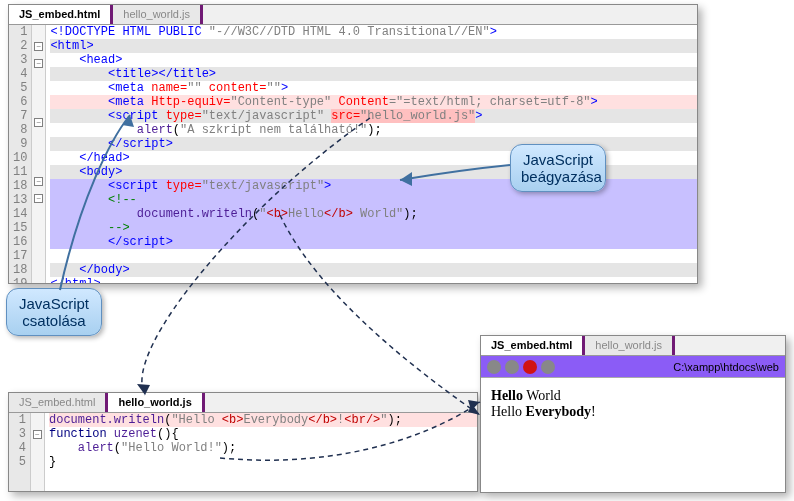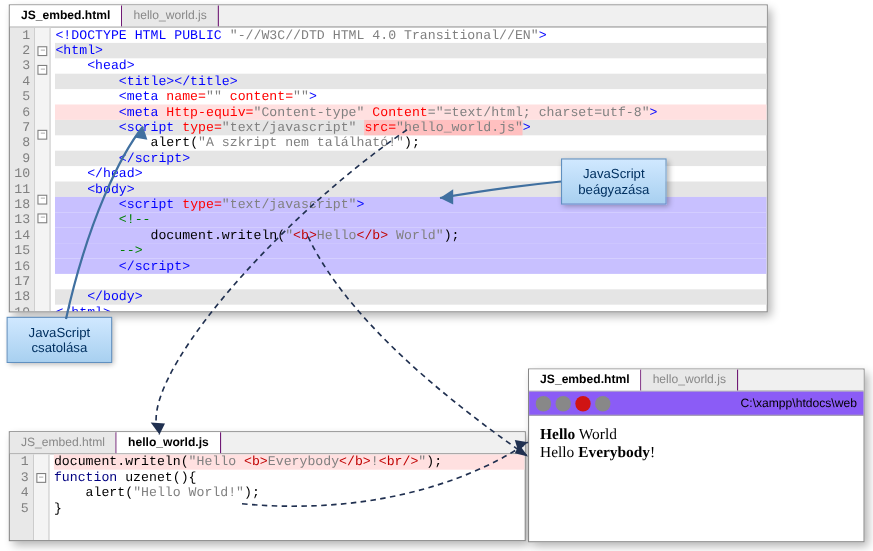--- a/index.html
+++ b/index.html
@@ -9,51 +9,51 @@
     position: absolute;
     border: 1px solid #888;
     background: #fff;
     box-shadow: 4px 4px 8px rgba(0,0,0,0.3);
   }
   .main-editor { left: 8px; top: 4px; width: 690px; height: 280px; }
   .second-editor { left: 8px; top: 392px; width: 470px; height: 100px; }
   .browser-pane { position: absolute; left: 480px; top: 335px; width: 306px; height: 158px; border: 1px solid #888; background: #fff; box-shadow: 4px 4px 8px rgba(0,0,0,0.3); }
   
   .tabs { display: flex; background: #f0f0f0; border-bottom: 1px solid #999; height: 20px; font-family: Arial, sans-serif; font-size: 11px; }
-  .tab { padding: 3px 10px; border-right: 1px solid #701a75; background: #e8e8e8; color: #888; cursor: pointer; }
+  .tab { padding: 3px 10px; border-right: 3px solid #701a75; background: #e8e8e8; color: #888; cursor: pointer; }
   .tab.active { background: #fff; color: #000; font-weight: bold; }
   
   .code-area { display: flex; height: calc(100% - 20px); overflow: hidden; }
   .gutter { background: #e8e8e8; border-right: 1px solid #ccc; text-align: right; color: #808080; padding: 0 4px; min-width: 22px; }
   .fold-col { background: #f4f4f4; width: 14px; border-right: 1px solid #ccc; }
   .fold-box { width: 9px; height: 9px; border: 1px solid #808080; margin: 3px auto 0; font-size: 8px; line-height: 7px; text-align: center; color: #808080; background: #fff; cursor: pointer; }
   .code-lines { flex: 1; padding-left: 4px; }
   .line { height: 14px; line-height: 14px; white-space: pre; }
   
   .hl-yellow { background: #e5e5e5; }
   .hl-pink { background: #ffe0e0; }
   .hl-purple { background: #c8c0ff; }
   .sel-pink { background: #ffc0c0; }
   
   .c-tag { color: #0000ff; }
   .c-attr { color: #ff0000; }
   .c-str { color: #808080; }
   .c-kw { color: #000080; font-weight: normal; }
-  .c-func { color: #000000; }
+  .c-func { color: #4c1d95; }
   .c-green { color: #008000; }
   .c-red { color: #c00000; }
   
   .callout {
     position: absolute;
     background: linear-gradient(#d0e8ff, #a8d0f0);
     border: 1px solid #6090c0;
-    border-radius: 0;
+    border-radius: 12px;
     padding: 6px 10px;
     font-family: Arial, sans-serif;
-    font-size: 12px;
+    font-size: 15px;
     color: #003060;
     text-align: center;
     box-shadow: 2px 2px 5px rgba(0,0,0,0.3);
   }
   
   .browser-toolbar { display: flex; align-items: center; height: 22px; border-bottom: 1px solid #aaa; background: #8b5cf6; padding: 0 6px; gap: 4px; font-family: Arial, sans-serif; font-size: 11px; }
   .tb-icon { width: 14px; height: 14px; border-radius: 50%; display: inline-block; }
   .browser-content { padding: 10px; font-family: "Times New Roman", serif; font-size: 14px; }
   
   svg.connector { position: absolute; pointer-events: none; }

